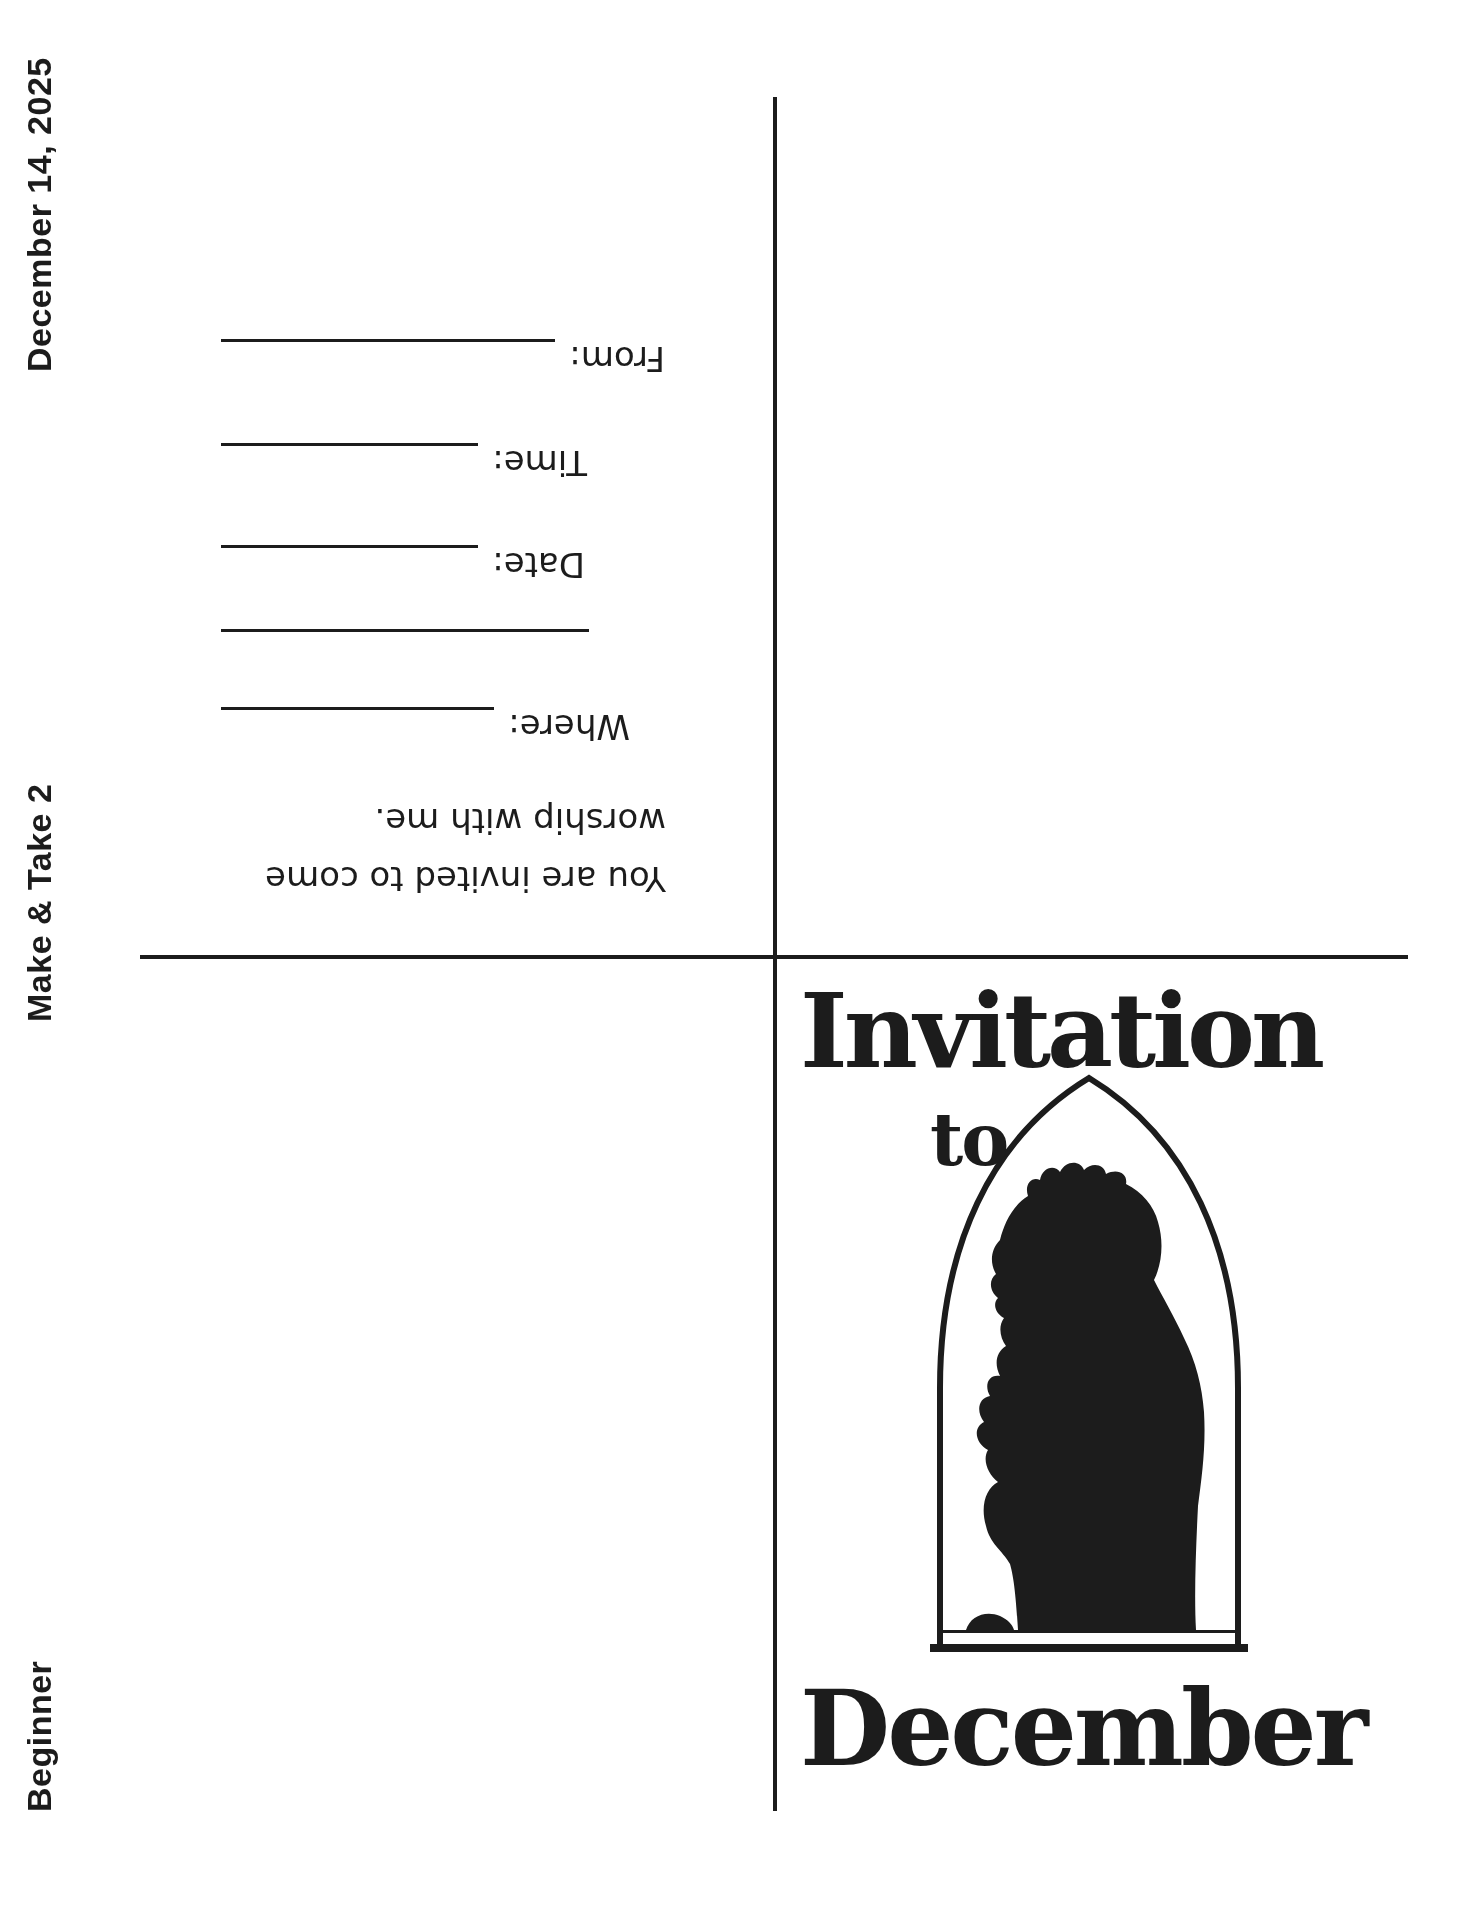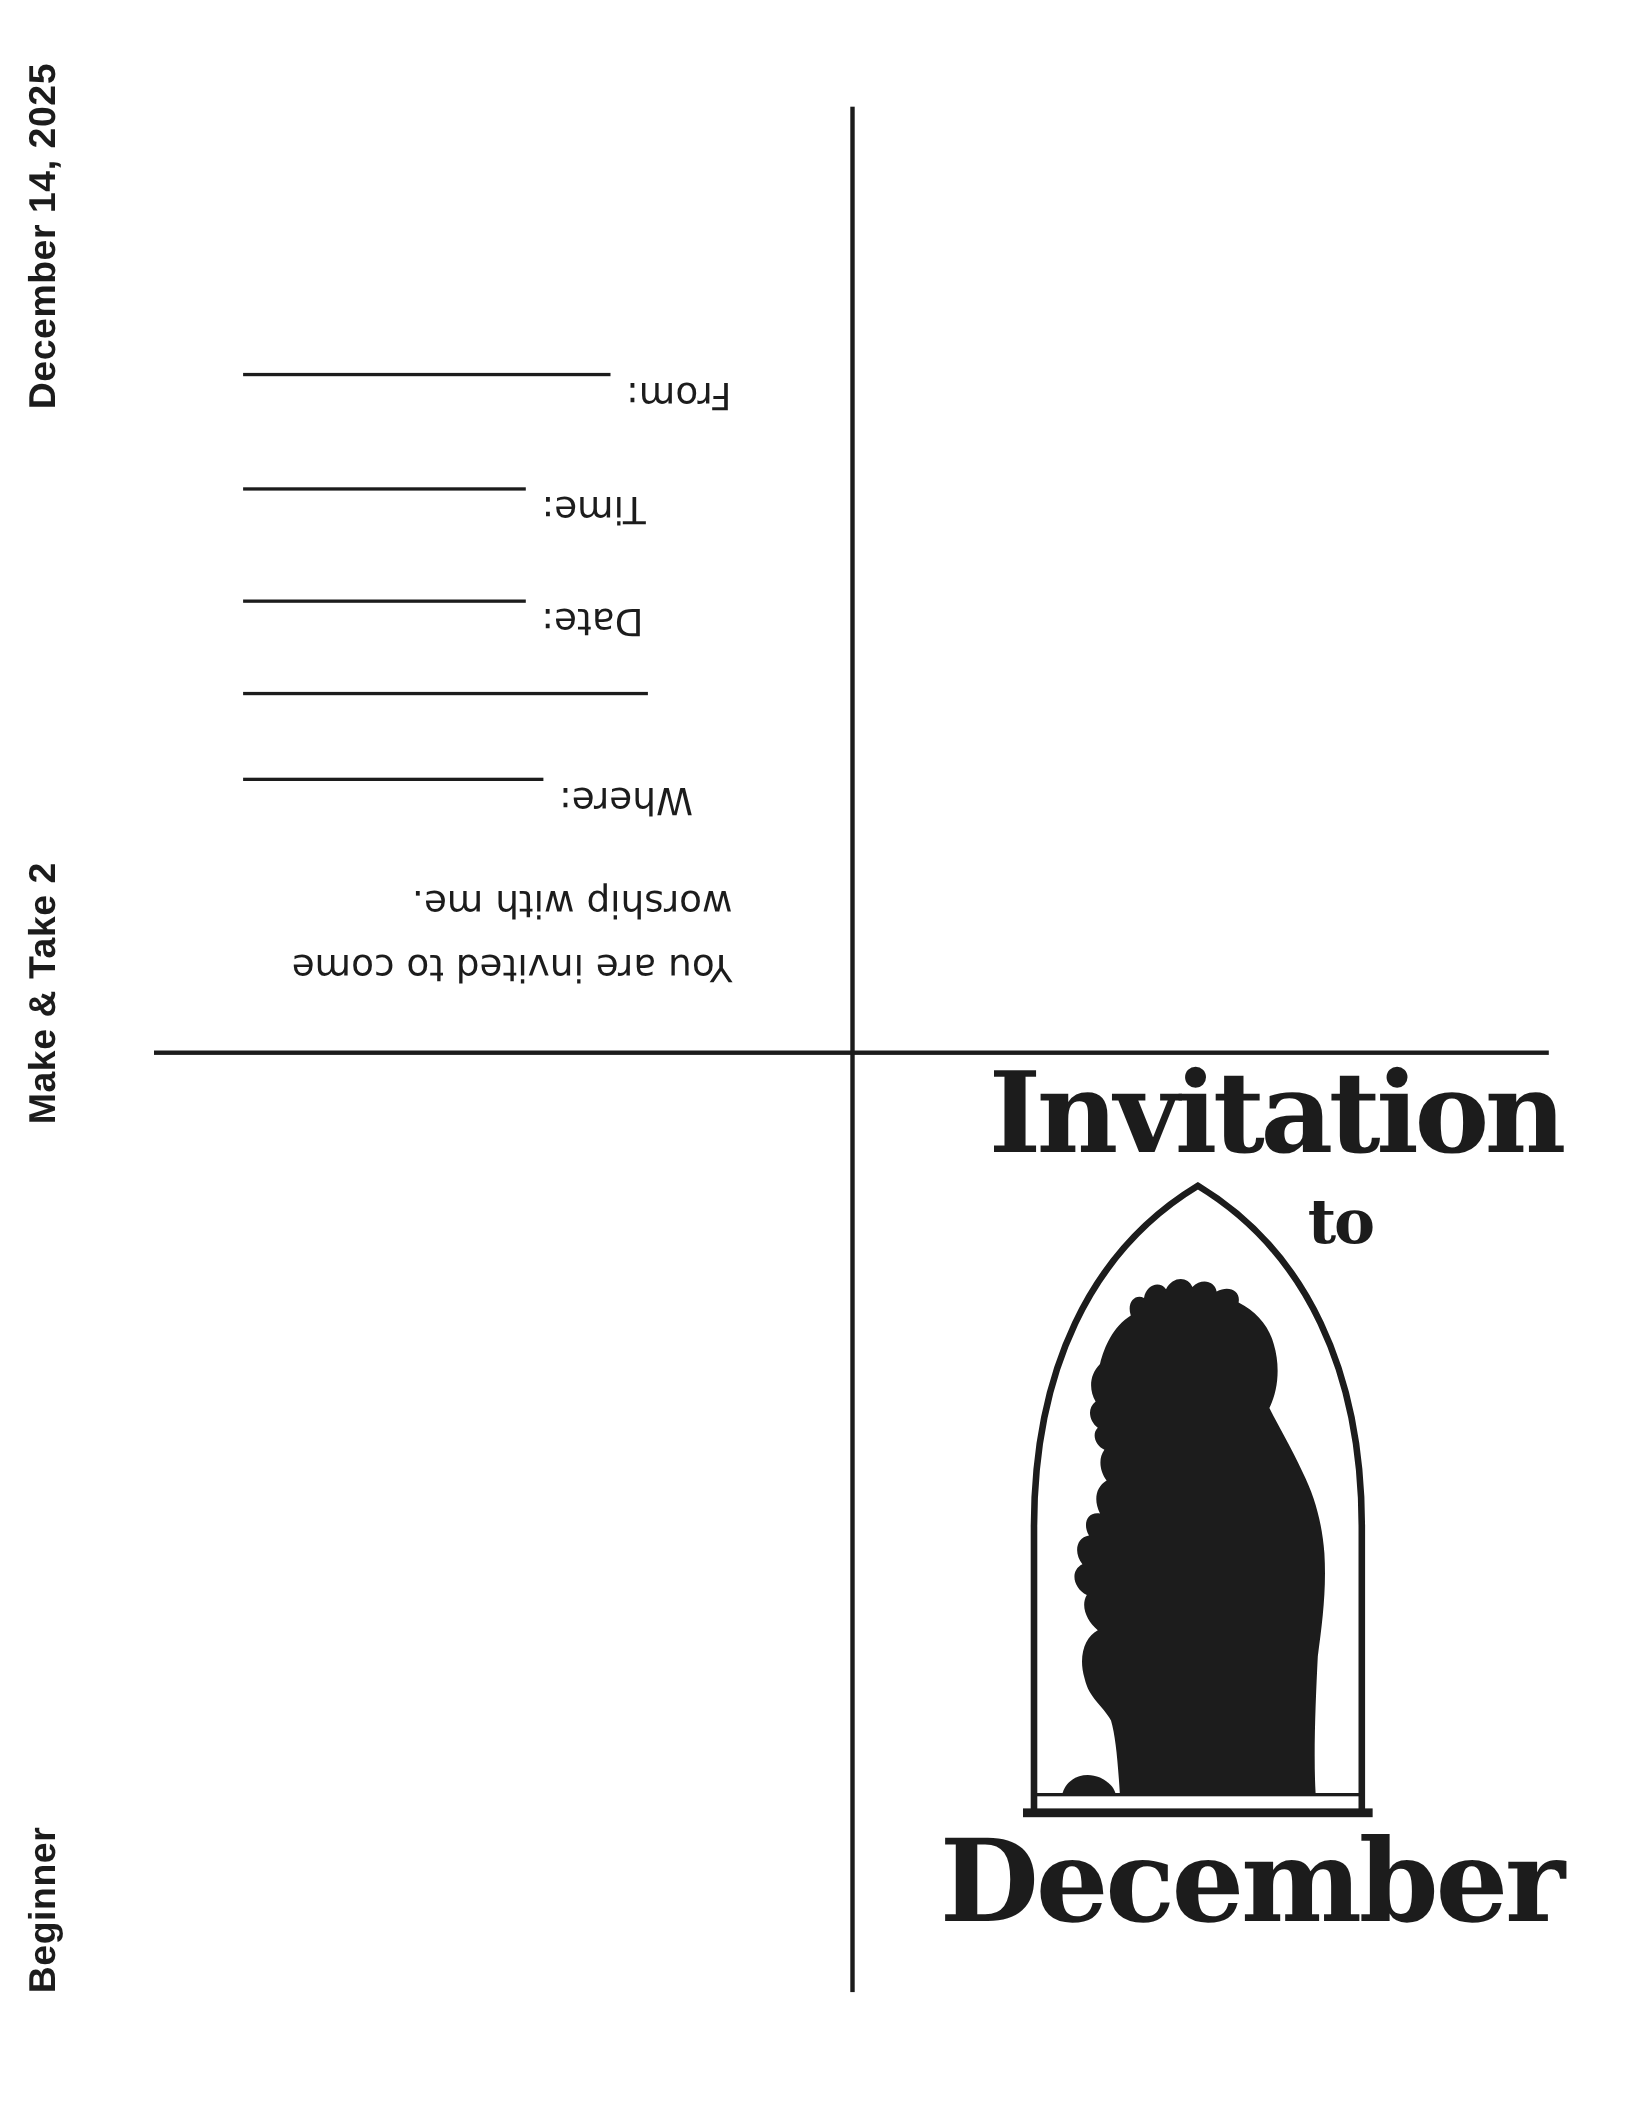--- a/index.html
+++ b/index.html
@@ -29,26 +29,27 @@
   .field-row{position:absolute;right:8px;display:flex;align-items:flex-end;}
   .field-row .lbl{white-space:nowrap;padding-right:14px;}
   .field-row .line{flex:1 1 auto;border-bottom:3px solid #1c1c1c;height:40px;}
   .row-where{top:158px;left:42px;}
   .row-date {top:320px;left:87px;}
   .row-time {top:422px;left:85px;}
   .row-from {top:526px;left:7px;}
   .blank-line{position:absolute;left:83px;right:8px;top:276px;height:3px;background:#1c1c1c;}
   
   .front-title{
-    position:absolute;left:800px;width:620px;text-align:right;
+    position:absolute;left:800px;width:620px;text-align:left;
     font-family:"DejaVu Serif",serif;font-weight:bold;color:#1c1c1c;
     white-space:nowrap;
+    margin-top:19px;
   }
   .t-invitation{top:952px;font-size:102px;letter-spacing:-4px;}
-  .t-to{top:1078px;left:930px;width:318px;font-size:56px;letter-spacing:-2px;}
+  .t-to{top:1078px;left:930px;width:318px;font-size:72px;letter-spacing:-2px;}
   .t-worship{top:1648px;font-size:104px;letter-spacing:-3px;}
   .arch-wrap{position:absolute;left:930px;top:1058px;width:318px;height:600px;}
 </style>
 </head>
 <body>
 
 <div class="side-label" style="top:372px">December 14, 2025</div>
 <div class="side-label" style="top:1022px">Make &amp; Take 2</div>
 <div class="side-label" style="top:1812px">Beginner</div>
 

